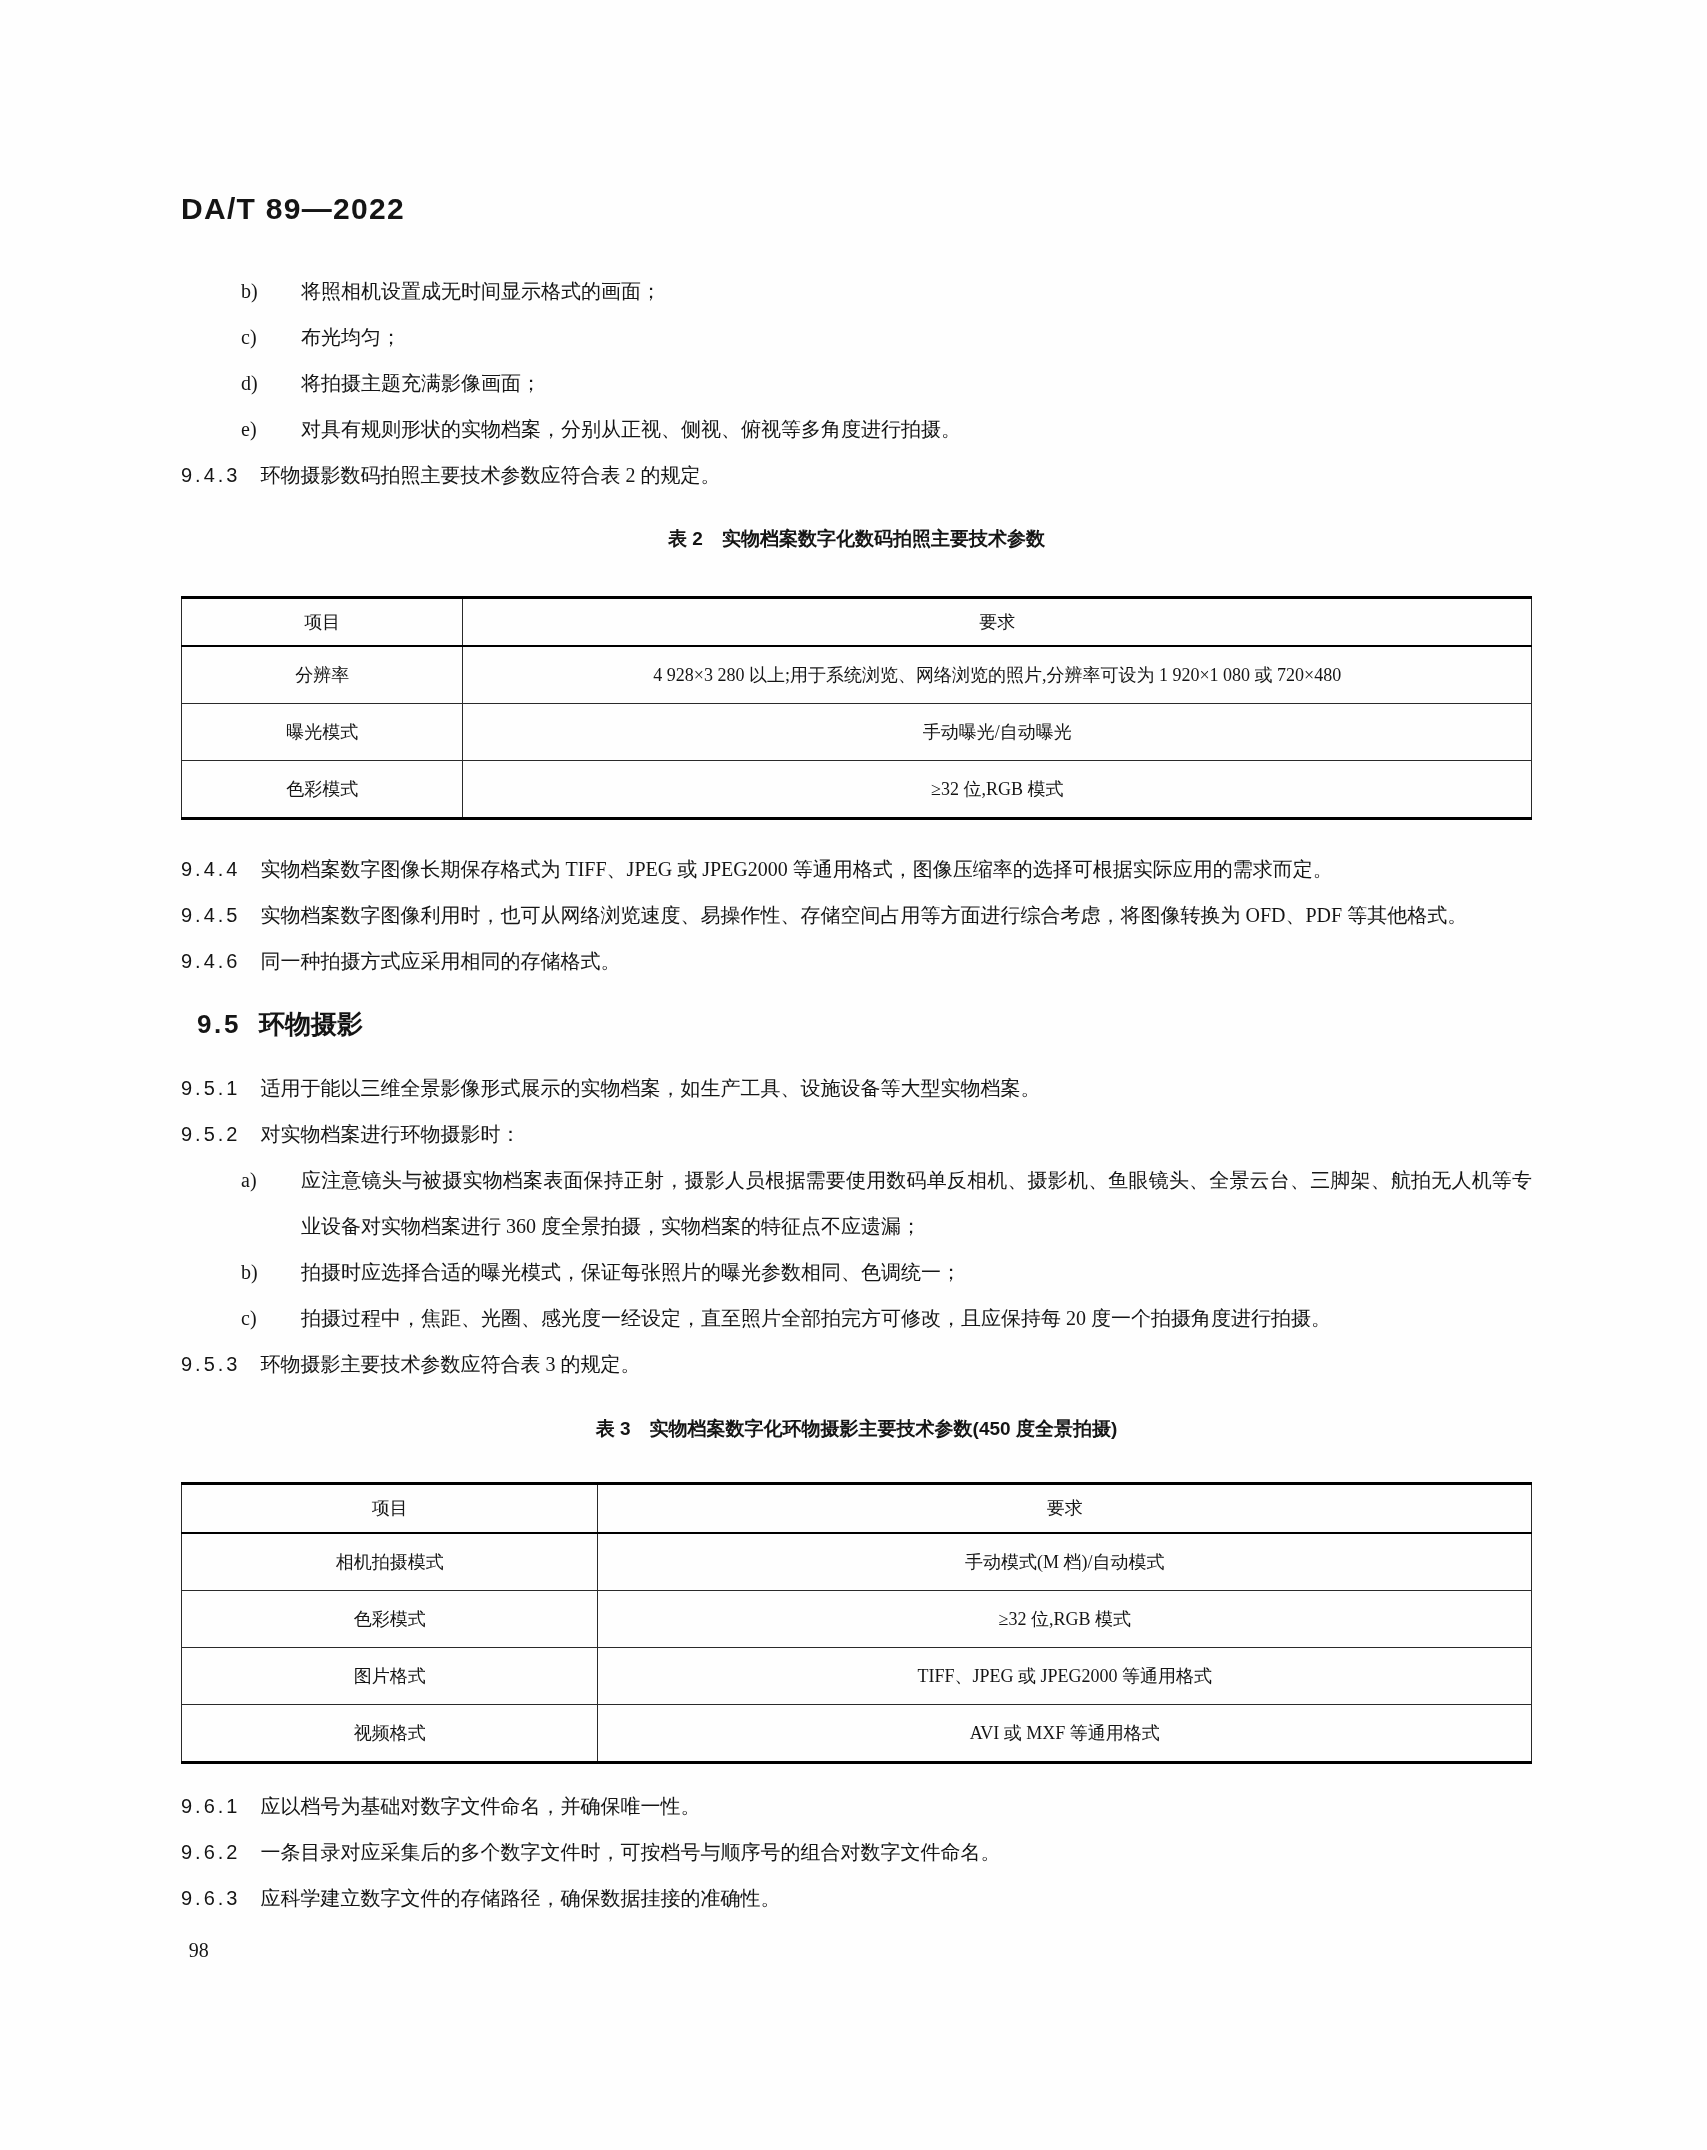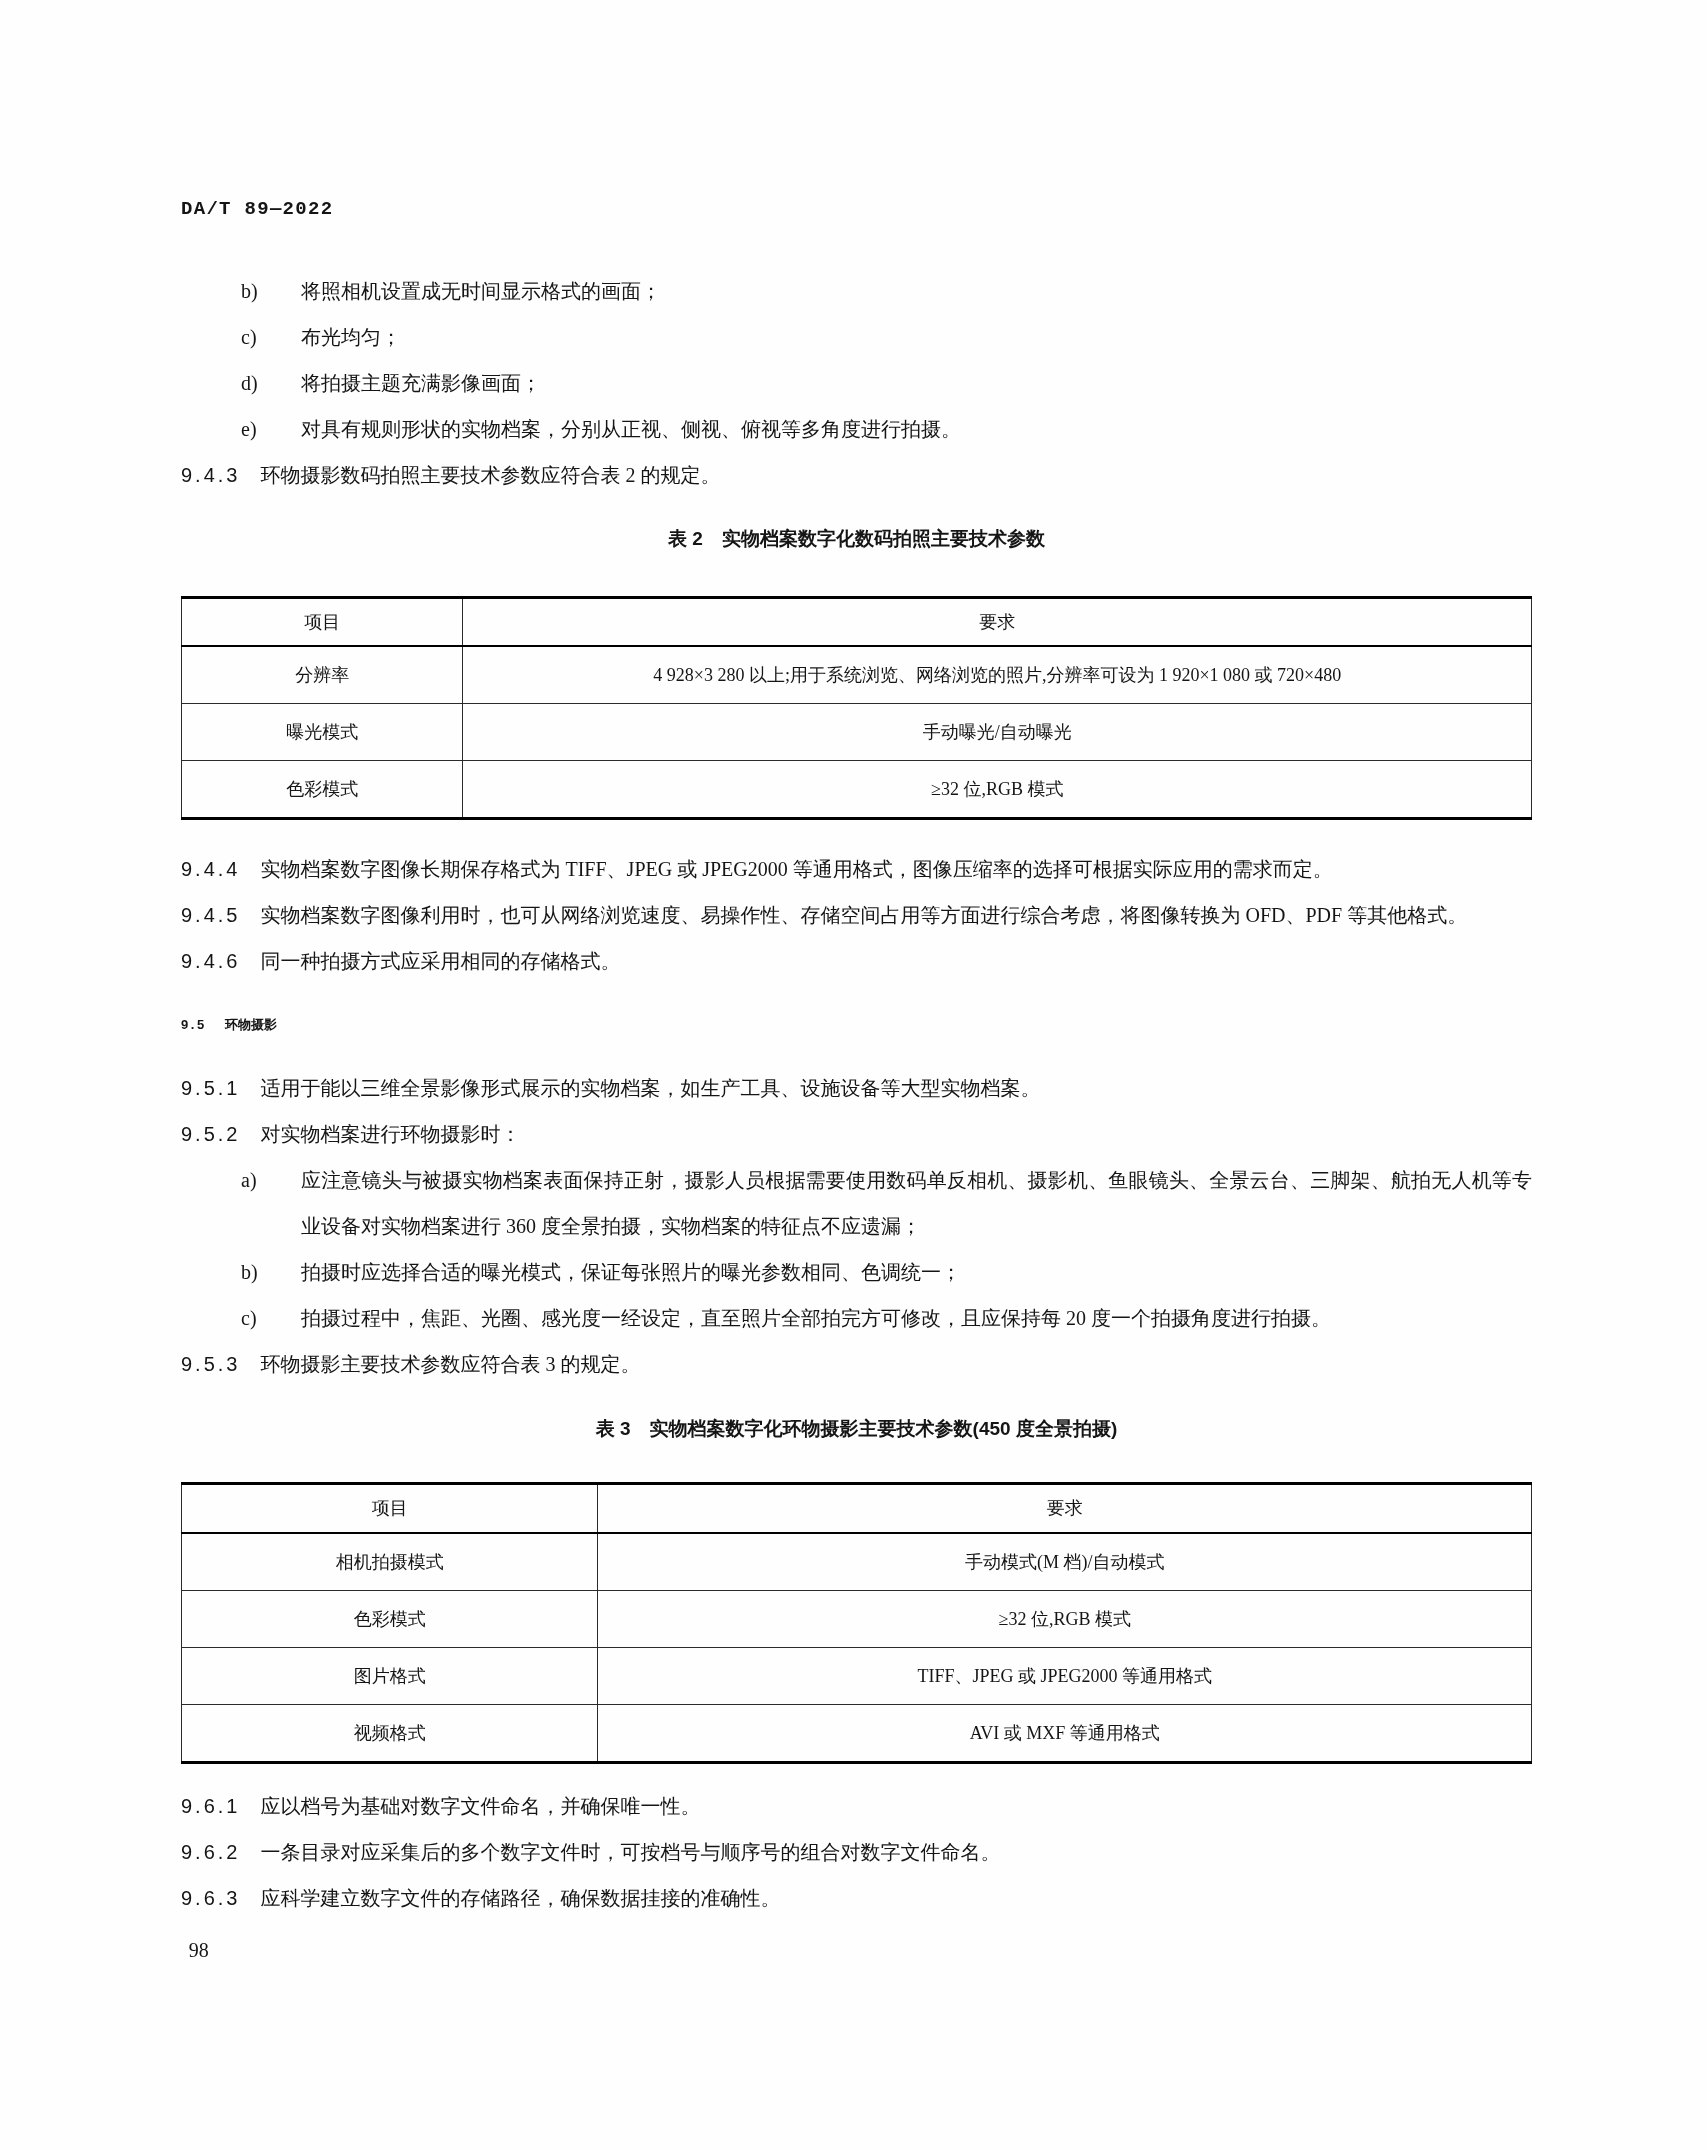--- a/index.html
+++ b/index.html
@@ -9,23 +9,23 @@
     margin:0 auto;
     background:#fefefe;
     color:#151515;
     font-family:"Liberation Serif", serif;
     font-size:20px;
     box-sizing:border-box;
     padding:194px 175px 0 181px;
     overflow:hidden;
   }
   .doc-header {
-    font-family:Liberation Mono, monospace;
+    font-family:Liberation Sans, sans-serif;
     font-weight:bold;
-    font-size:19px;
+    font-size:30px;
     line-height:30px;
     letter-spacing:1.3px;
   }
   .body-line { line-height:46px; margin:0; text-align:justify; }
   .num {
     font-family:"Liberation Sans", sans-serif;
     letter-spacing:3px;
     margin-right:20px;
     white-space:nowrap;
   }
@@ -61,23 +61,23 @@
   .std-table thead th { border-bottom:2.2px solid #000; height:41px; }
   .std-table tbody td { height:51px; }
   .t2 { margin-top:34px; }
   .t2 .col-item { width:19.5%; }
   .t3 { margin-top:30px; }
   .t3 .col-item { width:29.5%; }
   .after-table { margin-top:26px; }
   .h2 {
     font-family:"Liberation Sans", sans-serif;
     font-weight:bold;
-    font-size:13px;
+    font-size:26px;
     line-height:47px;
-    margin:0;
+    margin:16px;
   }
   .h2 .num { letter-spacing:2.6px; margin-right:18px; }
   .h95 { margin-top:17px; }
   .h96 { margin-top:41px; }
   .mt40 { margin-top:17px; }
   .mt43 { margin-top:18.5px; }
   .page-num {
     margin-top:13.8px;
     margin-left:7.7px;
     font-size:20px;

